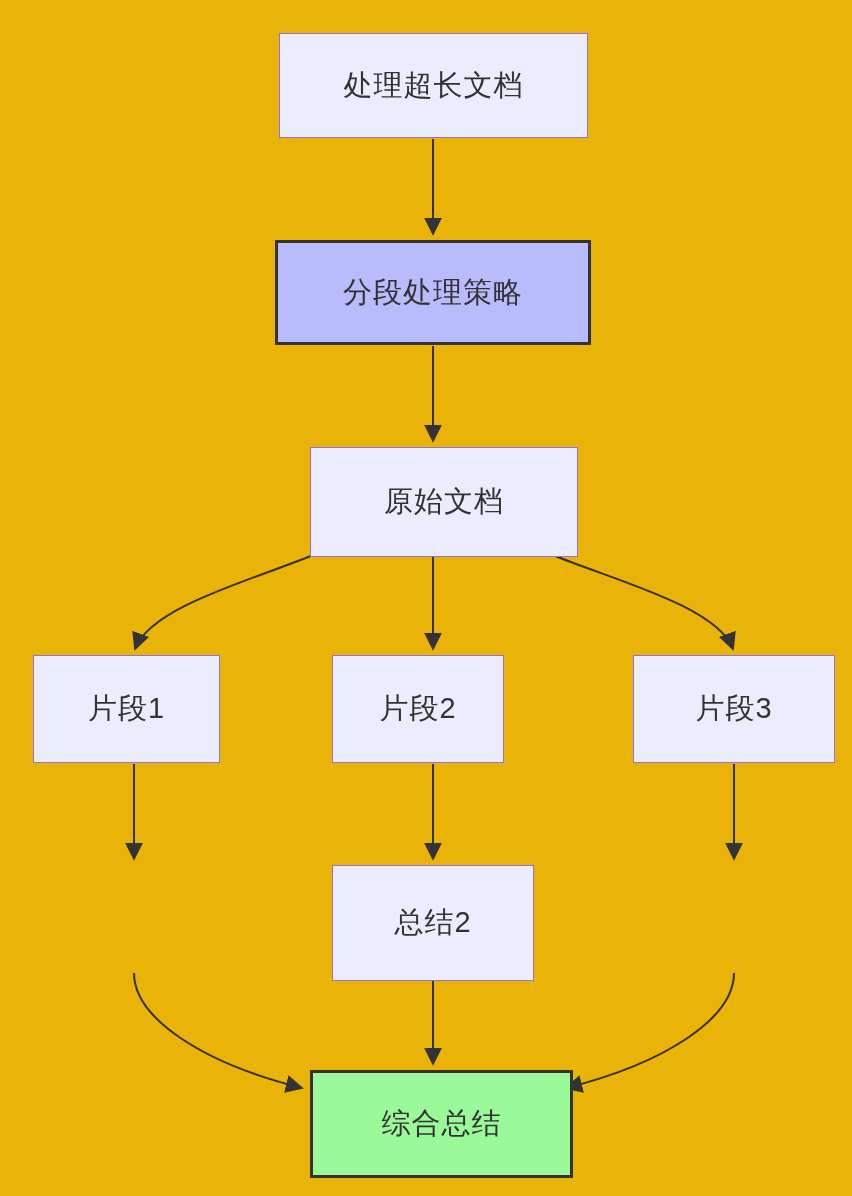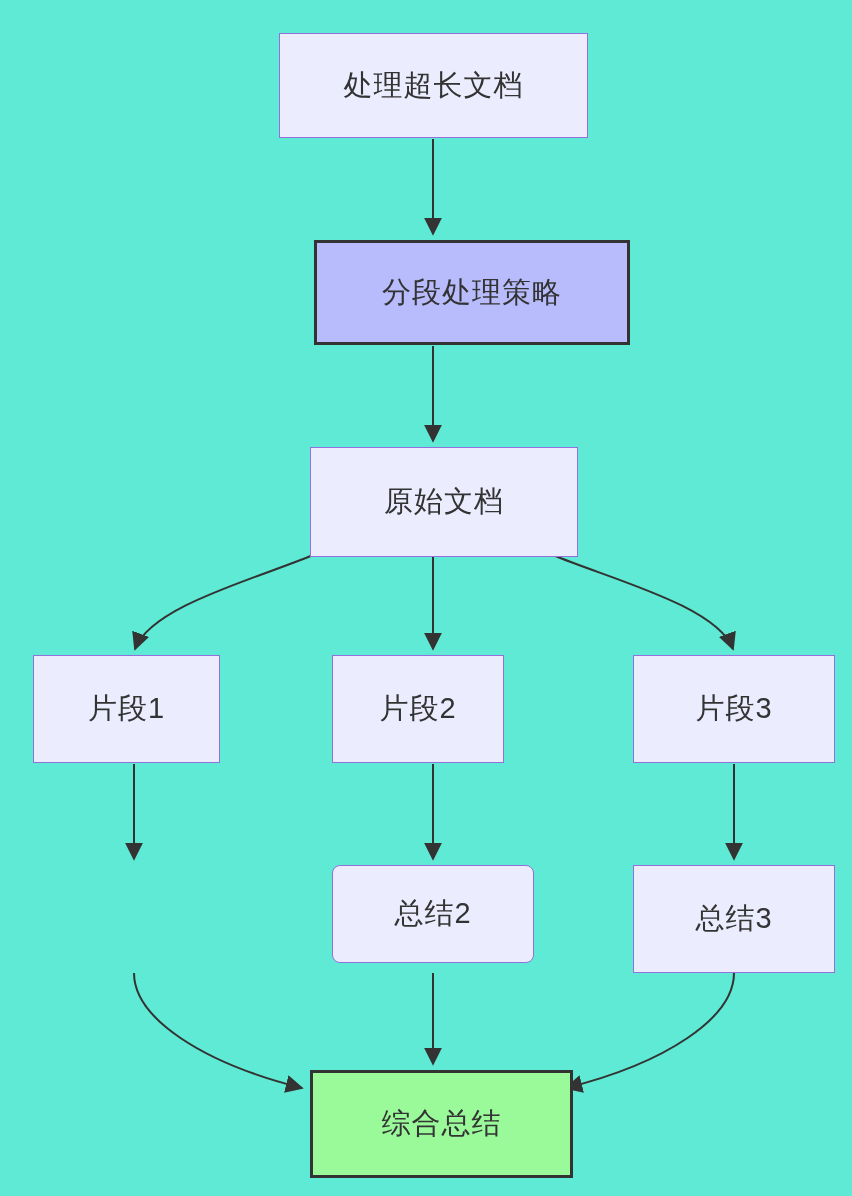--- a/index.html
+++ b/index.html
@@ -5,21 +5,21 @@
   html, body {
     margin: 0;
     padding: 0;
     background: #FFFFFF;
     font-family: "Liberation Sans", sans-serif;
   }
   .canvas {
     position: relative;
     width: 852px;
     height: 1196px;
-    background: #5eead4;
+    background: #eab308;
     overflow: hidden;
   }
   .edge-layer {
     position: absolute;
     left: 0;
     top: 0;
     width: 852px;
     height: 1196px;
   }
   .edge {
@@ -37,21 +37,20 @@
     border: 1.6px solid #9370DB;
     color: #333333;
     font-size: 29px;
     letter-spacing: 1px;
     text-align: center;
     white-space: nowrap;
   }
   .node--emphasis {
     background: #B8BCFC;
     border: 3.6px solid #333333;
-    margin-left: 39px;
   }
   .node--result {
     background: #9AFA9A;
     border: 3.6px solid #333333;
   }
 </style>
 </head>
 <body>
 
 <div class="canvas">
@@ -104,25 +103,22 @@
 
   <div class="node" style="left:332px; top:655px; width:172px; height:108px;">
     <span>片段2</span>
   </div>
 
   <div class="node" style="left:633px; top:655px; width:202px; height:108px;">
     <span>片段3</span>
   </div>
 
 
-  <div class="node" style="left:332px; top:865px; width:202px; height:98px;border-radius:8px;">
+  <div class="node" style="left:332px; top:865px; width:202px; height:116px;">
     <span>总结2</span>
   </div>
 
-  <div class="node" style="left:633px; top:865px; width:202px; height:108px;">
-    <span>总结3</span>
-  </div>
 
   <div class="node node--result" style="left:310px; top:1070px; width:263px; height:108px;">
     <span>综合总结</span>
   </div>
 
 </div>
 
 </body></html>

